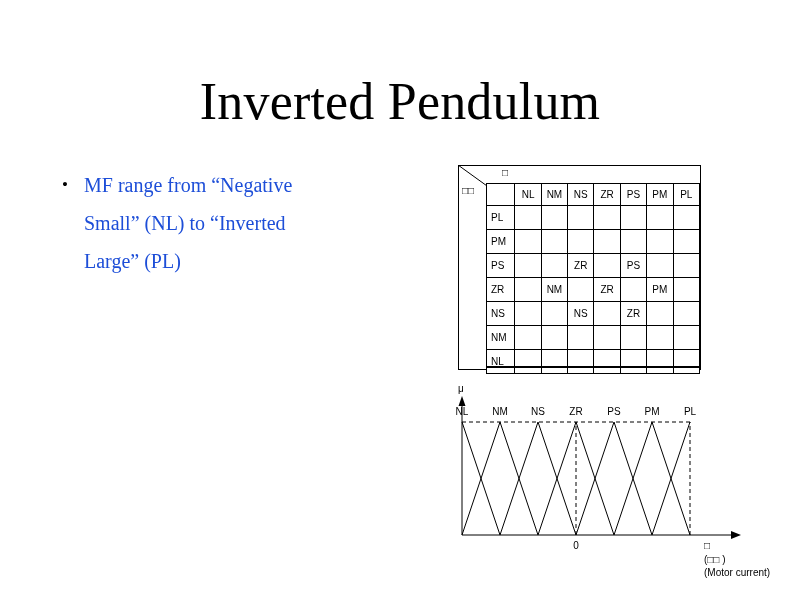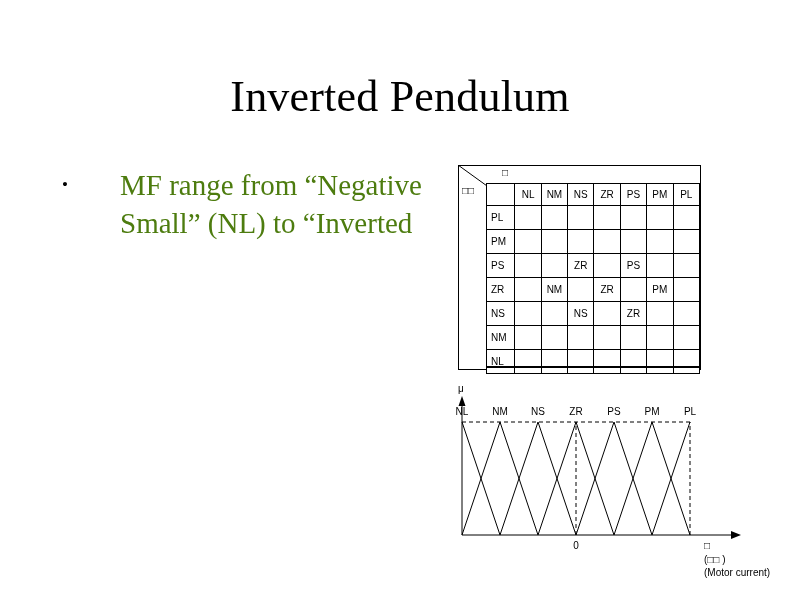--- a/index.html
+++ b/index.html
@@ -18,21 +18,21 @@
   }
 
   
   #slide-title {
     position: absolute;
     left: 0;
     top: 73px;
     width: 800px;
     text-align: center;
     font-family: "Liberation Serif", serif;
-    font-size: 44px;
+    font-size: 52px;
     line-height: 1.1;
     font-weight: normal;
     color: #000000;
     letter-spacing: 0.2px;
   }
 
   
   #body-list {
     position: absolute;
     left: 62px;
@@ -46,24 +46,23 @@
   .bullet-mark {
     flex: 0 0 auto;
     width: 22px;
     font-size: 17px;
     line-height: 38px;
     color: #000000;
   }
   .bullet-text {
     flex: 1 1 auto;
     font-family: "Liberation Serif", serif;
-    font-size: 29px;
+    font-size: 20px;
     line-height: 38px;
-    color: #4d7c0f;
-    margin-left: 36px;
+    color: #1d4ed8;
   }
 
   
   #rule-table-wrap {
     position: absolute;
     left: 458px;
     top: 165px;
     width: 243px;
     height: 205px;
   }
@@ -187,20 +186,21 @@
 <body>
 
 <div id="slide-title">Inverted Pendulum</div>
 
 <div id="body-list">
   <div class="bullet-row">
     <span class="bullet-mark">•</span>
     <span class="bullet-text">
       <span>MF range from “Negative</span><br>
       <span>Small” (NL) to “Inverted</span><br>
+      <span>Large” (PL)</span>
     </span>
   </div>
 </div>
 
 <div id="rule-table-wrap">
   <div class="outer-frame"></div>
 
   <div class="corner-diagonal">
     <svg width="36" height="26" viewBox="0 0 36 26">
       <line x1="0" y1="0" x2="36" y2="26" stroke="#000000" stroke-width="1"></line>

